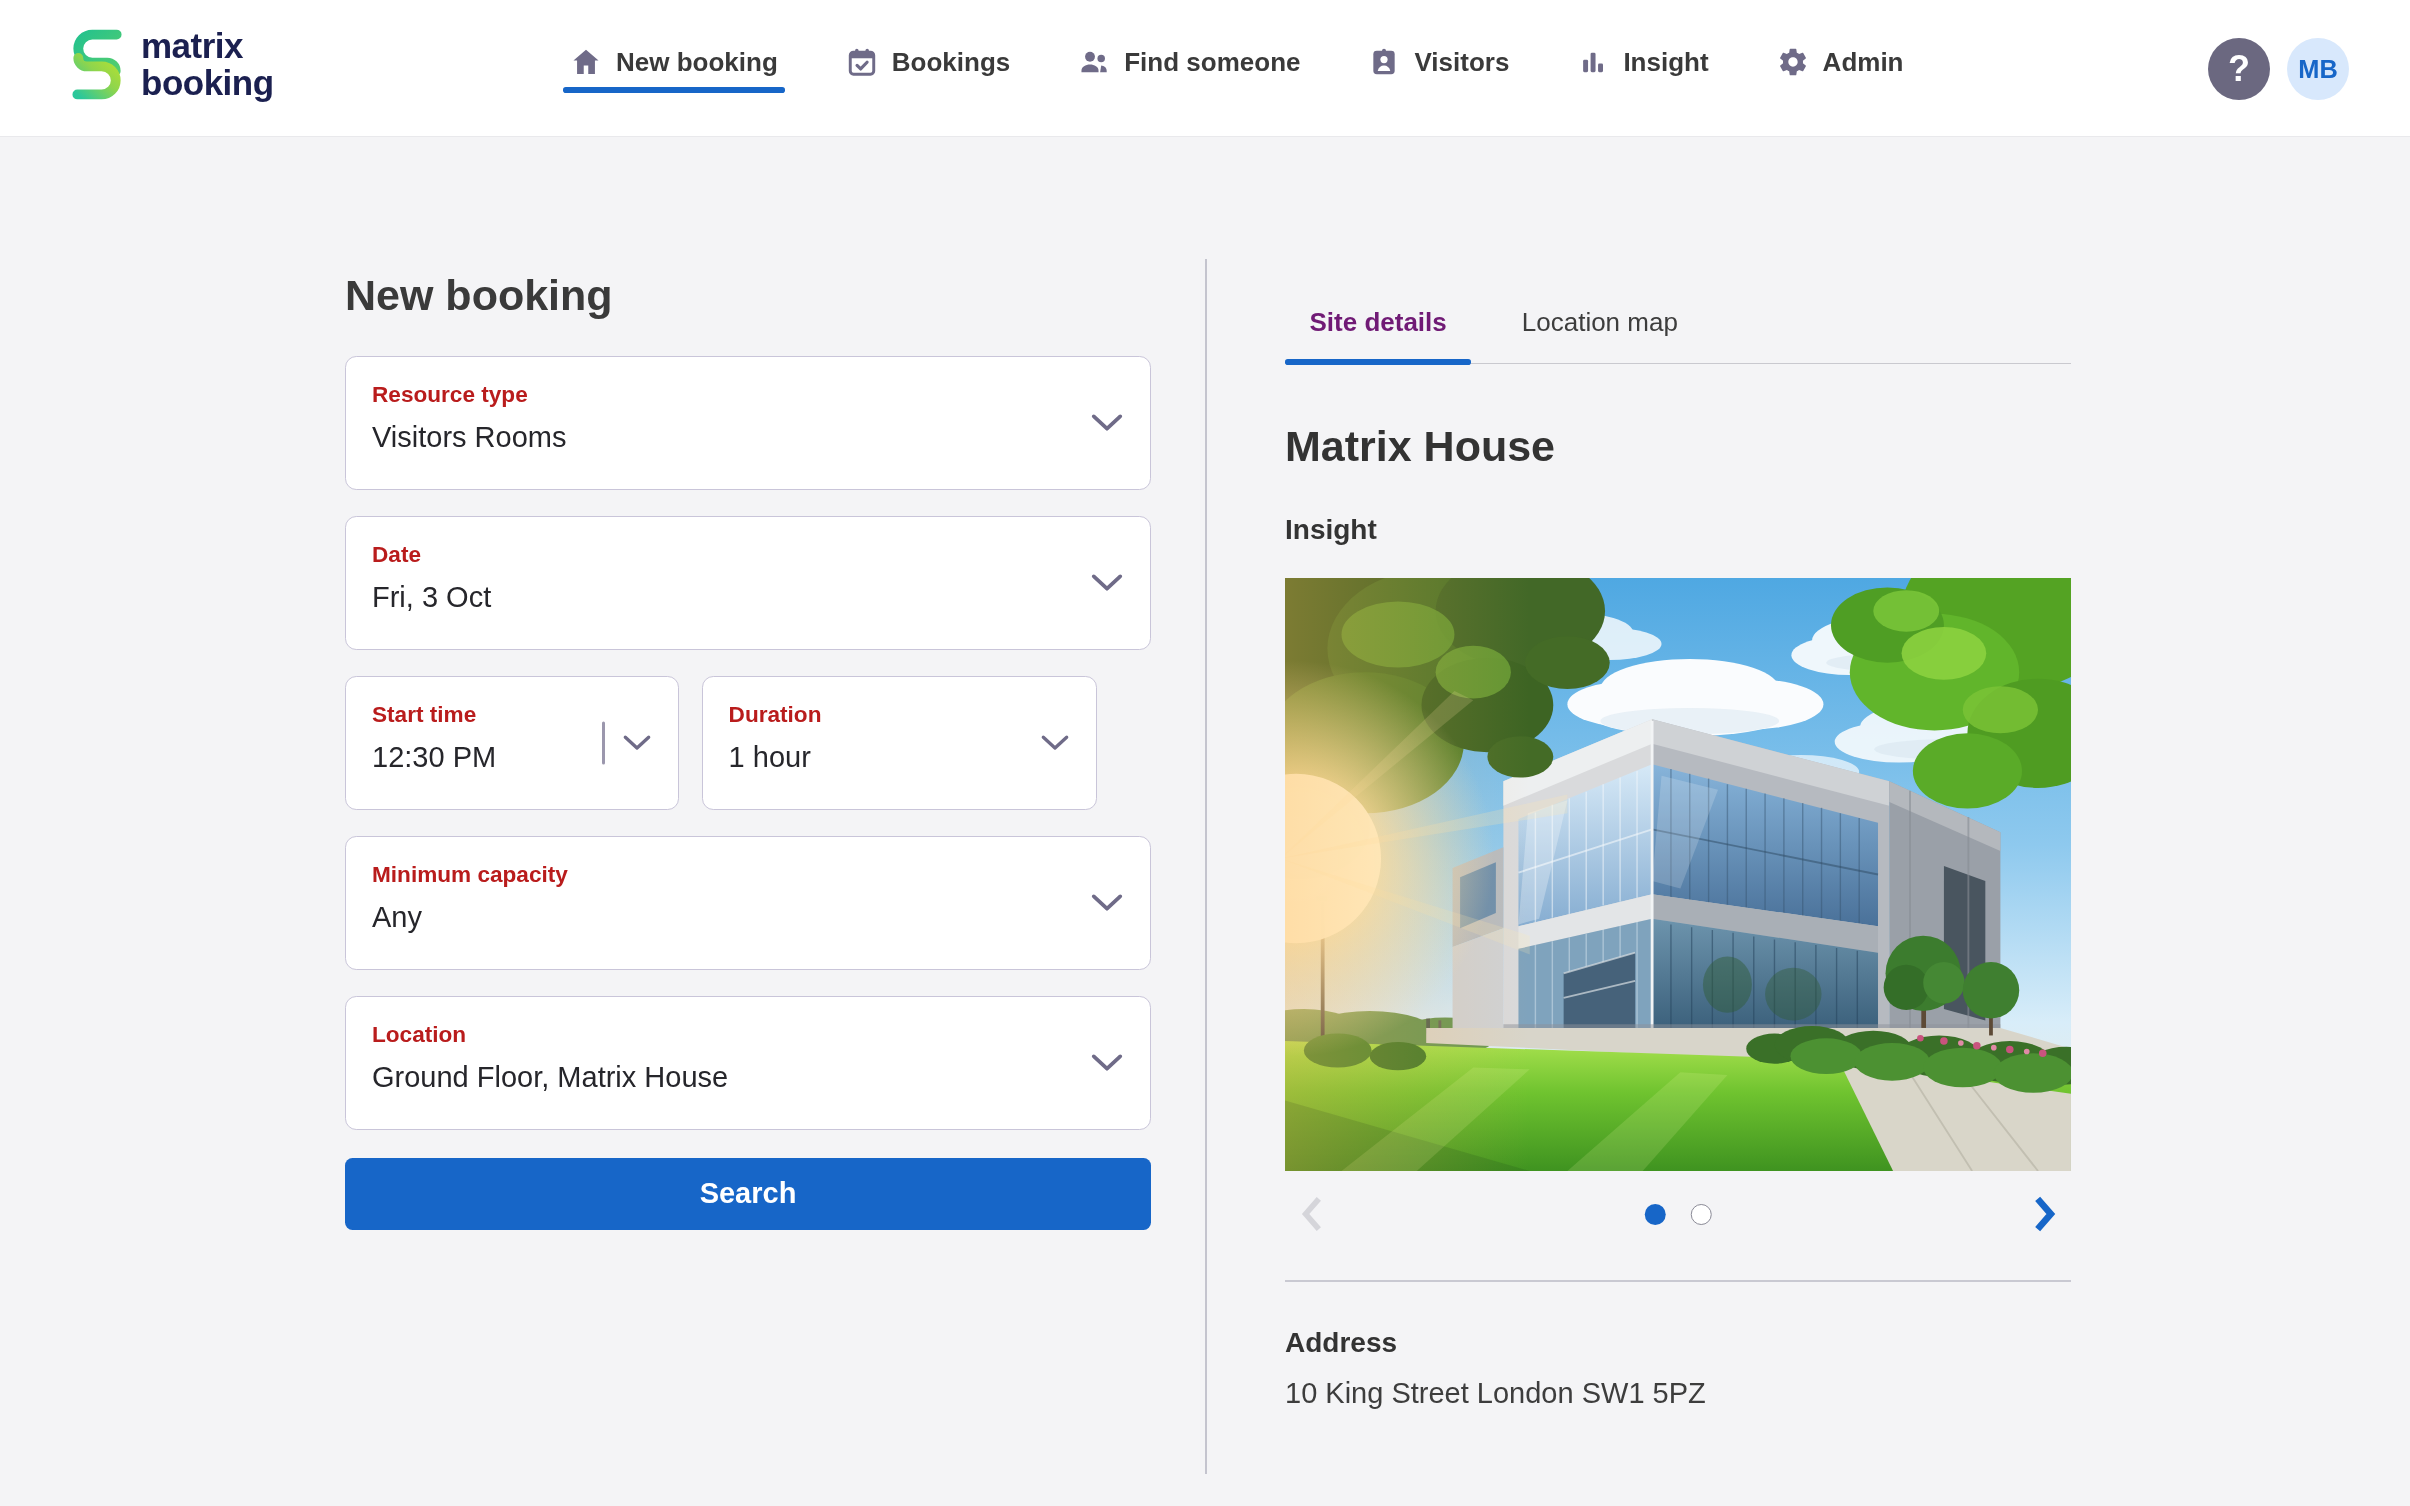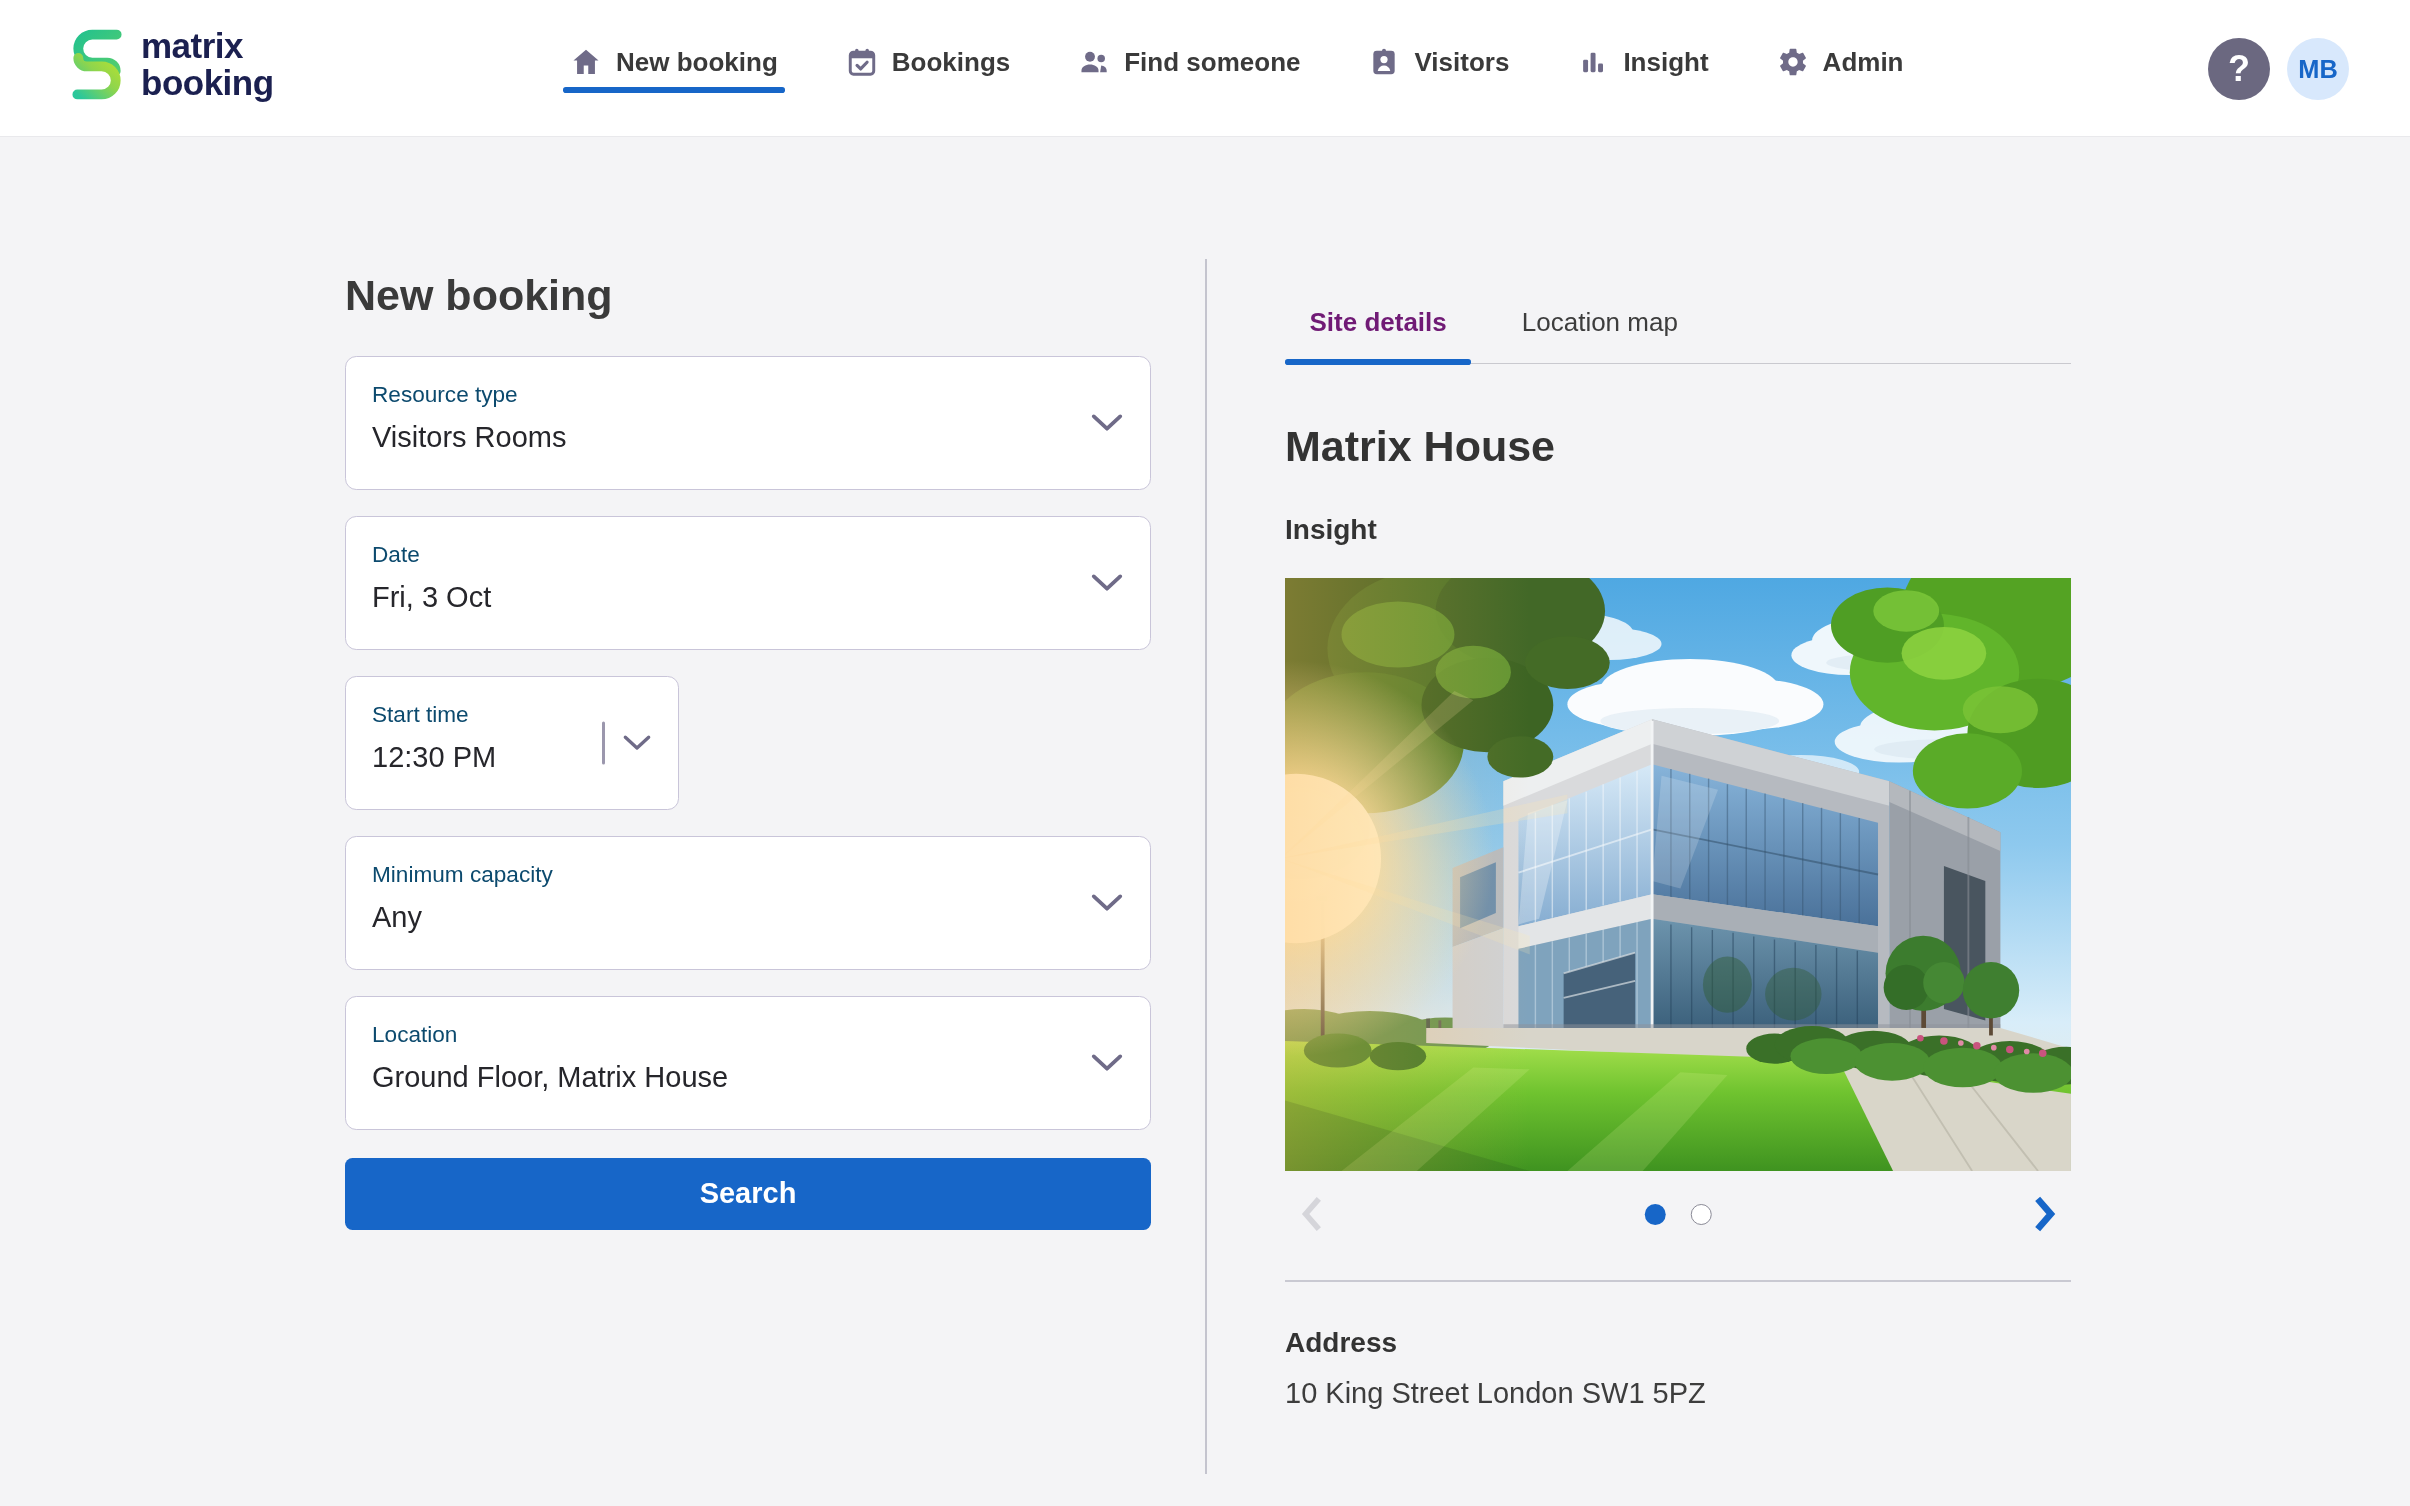--- a/index.html
+++ b/index.html
@@ -22,21 +22,21 @@
   .nav-item.active::after{content:"";position:absolute;left:-7.5px;right:-7.5px;top:87px;height:5.6px;border-radius:2.8px;background:var(--accent-blue,#1766c8)}
   .nav-icon{display:flex;align-items:center}
   .header-right{position:absolute;right:62px;top:38px;display:flex;gap:17px;align-items:center}
   .help-btn{width:62px;height:62px;border-radius:50%;border:none;background:var(--help-bg,#6b6880);color:#fff;font-size:36px;font-weight:700;font-family:"Liberation Sans",sans-serif;display:flex;align-items:center;justify-content:center;cursor:pointer}
   .avatar{width:62px;height:62px;border-radius:50%;background:var(--avatar-bg,#d8e8fc);color:var(--accent-blue,#1766c8);font-size:25.4px;font-weight:700;display:flex;align-items:center;justify-content:center;cursor:pointer}
 
   
   .booking-panel{position:absolute;left:345px;top:271px;width:806px}
   .booking-panel h1{font-size:43px;font-weight:700;color:#3a3a3a;margin-bottom:36px}
   .field{position:relative;background:#fff;border:1.9px solid var(--field-border,#c9c5d9);border-radius:11.3px;height:134px;padding:24.5px 90px 0 26px;margin-bottom:26px;cursor:pointer}
-  .field-label{display:block;font-size:22.6px;font-weight:400;color:#0c4a6e;margin-bottom:13px}
+  .field-label{display:block;font-size:22.6px;font-weight:700;color:#b91c1c;margin-bottom:13px}
   .field-value{display:block;font-size:29px;color:#26262b;white-space:nowrap}
   .field .chevron{position:absolute;right:26px;top:50%;transform:translateY(-50%)}
   .field-row{display:flex;gap:22.6px}
   .field-row .field{margin-bottom:26px}
   .field.half-a{width:334px}
   .field.half-b{width:395px}
   .caret{position:absolute;right:73px;top:50%;transform:translateY(-50%);width:2.8px;height:43px;background:#9b97ad;border-radius:1.9px}
   .search-btn{width:100%;height:72px;margin-top:1.9px;background:var(--accent-blue,#1766c8);color:#fff;border:none;border-radius:7.5px;font-size:29px;font-weight:700;font-family:"Liberation Sans",sans-serif;cursor:pointer}
 
   
@@ -178,20 +178,27 @@
     <svg class="chevron" width="34" height="21" viewBox="0 0 36 22">
         <polyline points="4,4 18,17 32,4" fill="none" stroke="#6f6b88" stroke-width="4" stroke-linecap="round" stroke-linejoin="round"></polyline>
       </svg>
   </div>
 
   <div class="field-row">
     <div class="field half-a">
       <span class="field-label">Start time</span>
       <span class="field-value">12:30 PM</span>
       <span class="caret"></span>
+      <svg class="chevron" width="30" height="19" viewBox="0 0 36 22">
+          <polyline points="4,4 18,17 32,4" fill="none" stroke="#6f6b88" stroke-width="4" stroke-linecap="round" stroke-linejoin="round"></polyline>
+        </svg>
+    </div>
+    <div class="field half-b">
+      <span class="field-label">Duration</span>
+      <span class="field-value">1 hour</span>
       <svg class="chevron" width="30" height="19" viewBox="0 0 36 22">
           <polyline points="4,4 18,17 32,4" fill="none" stroke="#6f6b88" stroke-width="4" stroke-linecap="round" stroke-linejoin="round"></polyline>
         </svg>
     </div>
   </div>
 
   <div class="field">
     <span class="field-label">Minimum capacity</span>
     <span class="field-value">Any</span>
     <svg class="chevron" width="34" height="21" viewBox="0 0 36 22">

